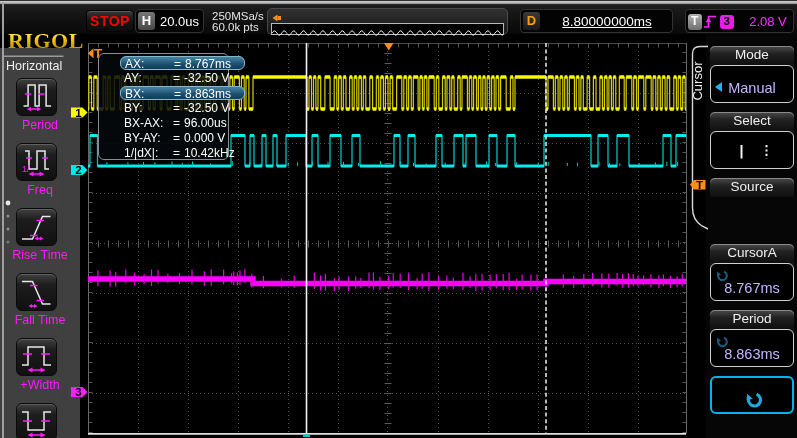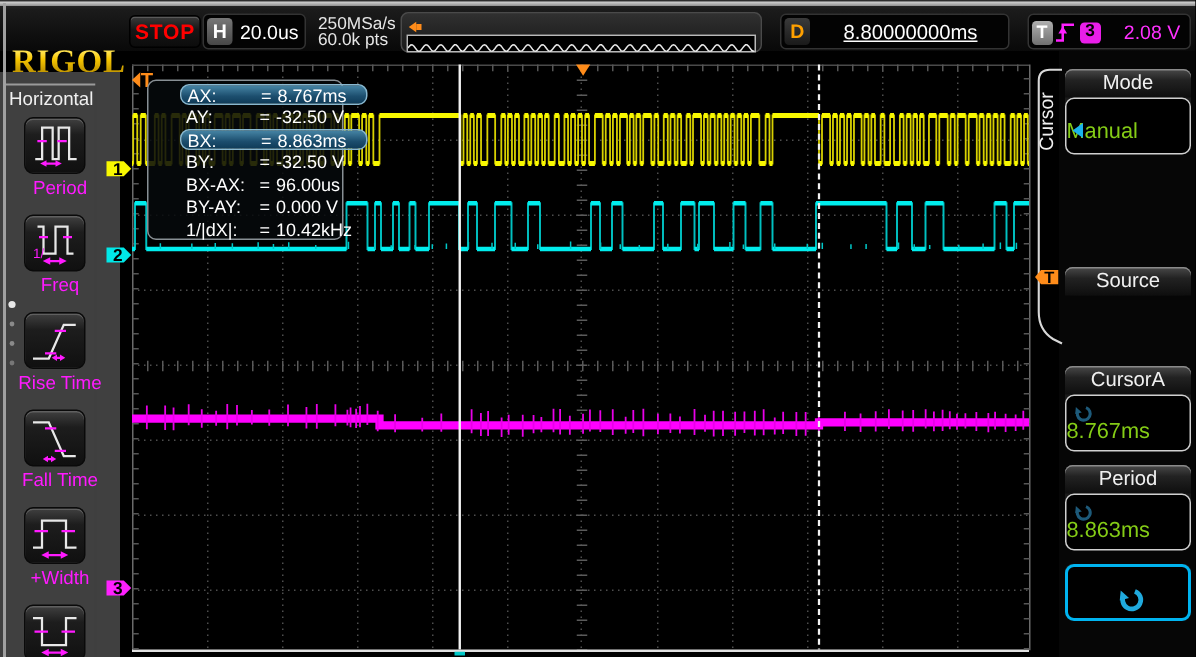--- a/index.html
+++ b/index.html
@@ -53,22 +53,22 @@
 .llab { position:absolute; width:80px; text-align:center; color:#ff1aff; font-size:12.5px; }
 
 
 #rbar { left:706px; top:34px; width:91px; height:404px; background:#060606; }
 .mitem { position:absolute; left:4px; width:84px; }
 .mhead { height:19px; border-radius:5px 5px 0 0;
   background:linear-gradient(#4a4a4a,#222 40%,#0e0e0e);
   box-shadow:inset 0 1px 0 #8a8a8a;
   color:#f0f0f0; font-size:13.5px; text-align:center; line-height:18px; }
 .mval { height:38px; background:#000; border:1.5px solid #d0d0d0;
-  border-radius:6px; position:relative; color:#84cc16; font-size:14.5px;
-  text-align:left; line-height:44px; }
+  border-radius:6px; position:relative; color:#c4b5fd; font-size:14.5px;
+  text-align:center; line-height:44px; }
 .mwrap { background:linear-gradient(#222,#0b0b0b); border-radius:5px; }
 .tri { position:absolute; left:4px; top:16px; width:0; height:0;
   border-top:5.5px solid transparent; border-bottom:5.5px solid transparent;
   border-right:7.5px solid #1ab4ec; }
 
 
 #infobox { left:98px; top:53px; width:131px; height:107px;
   background:rgba(6,9,12,0.86); border:1px solid #888f94; border-radius:6px;
   font-size:12px; color:#fff; }
 .irow { position:absolute; left:21px; width:125px; height:14px; line-height:14px; }
@@ -259,20 +259,29 @@
     </div>
 </div>
 
 <div id="rbar" class="abs">
 <div class="mitem" style="top:12px">
       <div class="mwrap">
         <div class="mhead">Mode</div>
         <div class="mval" style=""><div class="tri"></div>Manual</div>
       </div>
     </div>
+    <div class="mitem" style="top:78px">
+      <div class="mwrap">
+        <div class="mhead">Select</div>
+        <div class="mval" style=""><svg width="84" height="35" viewBox="0 0 84 35">
+            <line x1="30.5" y1="13" x2="30.5" y2="26.5" stroke="#f0f0f0" stroke-width="2"></line>
+            <line x1="55.5" y1="13" x2="55.5" y2="26.5" stroke="#f0f0f0" stroke-width="2" stroke-dasharray="2.2 2.2"></line>
+          </svg></div>
+      </div>
+    </div>
     <div class="mitem" style="top:144px">
       <div class="mwrap">
         <div class="mhead">Source</div>
       </div>
     </div>
     <div class="mitem" style="top:210px">
       <div class="mwrap">
         <div class="mhead">CursorA</div>
         <div class="mval" style="">
           <svg width="15" height="15" viewBox="0 0 16 16" style="position:absolute;left:4px;top:4px">

